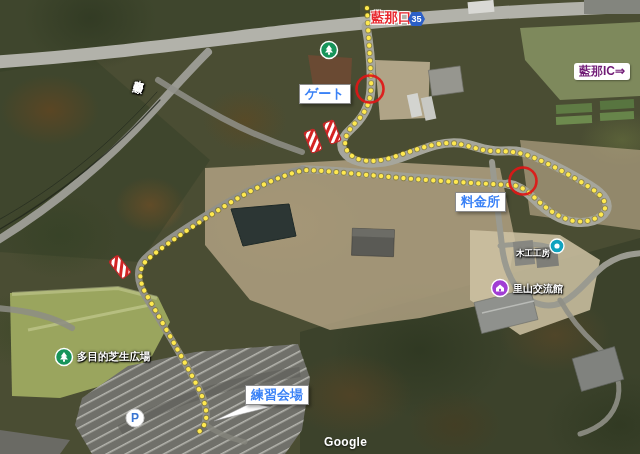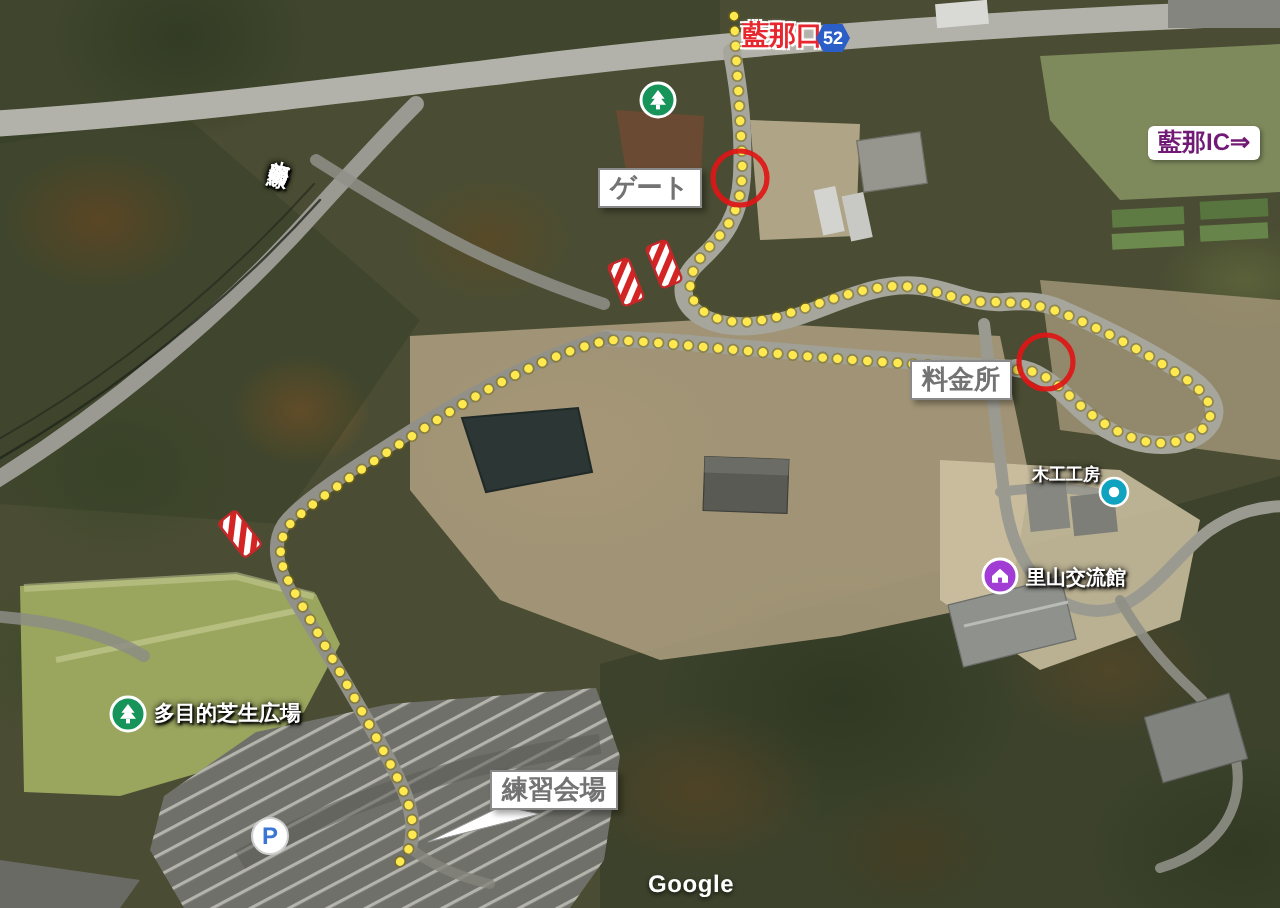--- a/index.html
+++ b/index.html
@@ -32,21 +32,21 @@
   .exitname{
     position:absolute;font-weight:bold;font-size:13.5px;color:#e8262d;white-space:nowrap;
     text-shadow:0 0 2px #fff,1px 1px 0 #fff,-1px -1px 0 #fff,1px -1px 0 #fff,-1px 1px 0 #fff;
   }
   .badge{
     position:absolute;width:17px;height:14px;background:#2b5fc7;color:#fff;
     font-size:9px;font-weight:bold;display:flex;align-items:center;justify-content:center;
     clip-path:polygon(22% 0,78% 0,100% 50%,78% 100%,22% 100%,0 50%);
   }
   .callout{
-    position:absolute;background:#fff;border:1px solid #8a8a8a;color:#737373;
+    position:absolute;background:#fff;border:1px solid #8a8a8a;color:#3b82f6;
     font-size:13px;font-weight:bold;line-height:18px;padding:0 5px;white-space:nowrap;
     box-shadow:2px 2px 3px rgba(0,0,0,.35);
   }
   .icbox{
     position:absolute;background:#fff;border-radius:3px;color:#701a75;
     font-size:12px;font-weight:bold;line-height:17px;padding:0 5px;white-space:nowrap;
     box-shadow:1px 1px 2px rgba(0,0,0,.35);
   }
   .vroad{
     position:absolute;writing-mode:vertical-rl;text-orientation:upright;
@@ -166,32 +166,32 @@
       <circle r="7" fill="#0fa3bf" stroke="#fff" stroke-width="1.3"></circle>
       <circle r="2.6" fill="#fff"></circle>
     </g>
     <g transform="translate(135,418)">
       <circle r="9" fill="#fff" stroke="#cfcfcf" stroke-width="1"></circle>
       <text y="4.2" text-anchor="middle" font-size="12" font-weight="bold" fill="#3a76d2" font-family="Liberation Sans, sans-serif">P</text>
     </g>
   </svg>
 
   <div class="exitname" style="left:371px;top:9px;">藍那口</div>
-  <div class="badge" style="left:408px;top:12px;">52</div>
+  <div class="badge" style="left:408px;top:12px;">35</div>
 
 
   <div class="maplabel vroad" style="left:134px;top:72px;font-size:10px;">小部明石線</div>
 
   <div class="icbox" style="left:574px;top:63px;">藍那IC⇒</div>
 
   <div class="callout" style="left:299px;top:84px;">ゲート</div>
 
-  <div class="callout" style="left:455px;top:180px;text-align:center;">料金所</div>
+  <div class="callout" style="left:455px;top:192px;text-align:center;">料金所</div>
 
-  <div class="maplabel" style="left:516px;top:232px;font-size:8.5px;">木工工房</div>
+  <div class="maplabel" style="left:516px;top:248px;font-size:8.5px;">木工工房</div>
 
   <div class="maplabel" style="left:513px;top:282px;font-size:10px;">里山交流館</div>
 
   <div class="maplabel" style="left:77px;top:350px;font-size:10.5px;">多目的芝生広場</div>
 
   <div class="callout" style="left:245px;top:385px;">練習会場</div>
 
   <div class="attrib" style="left:324px;top:435px;">Google</div>
 </div>
 

